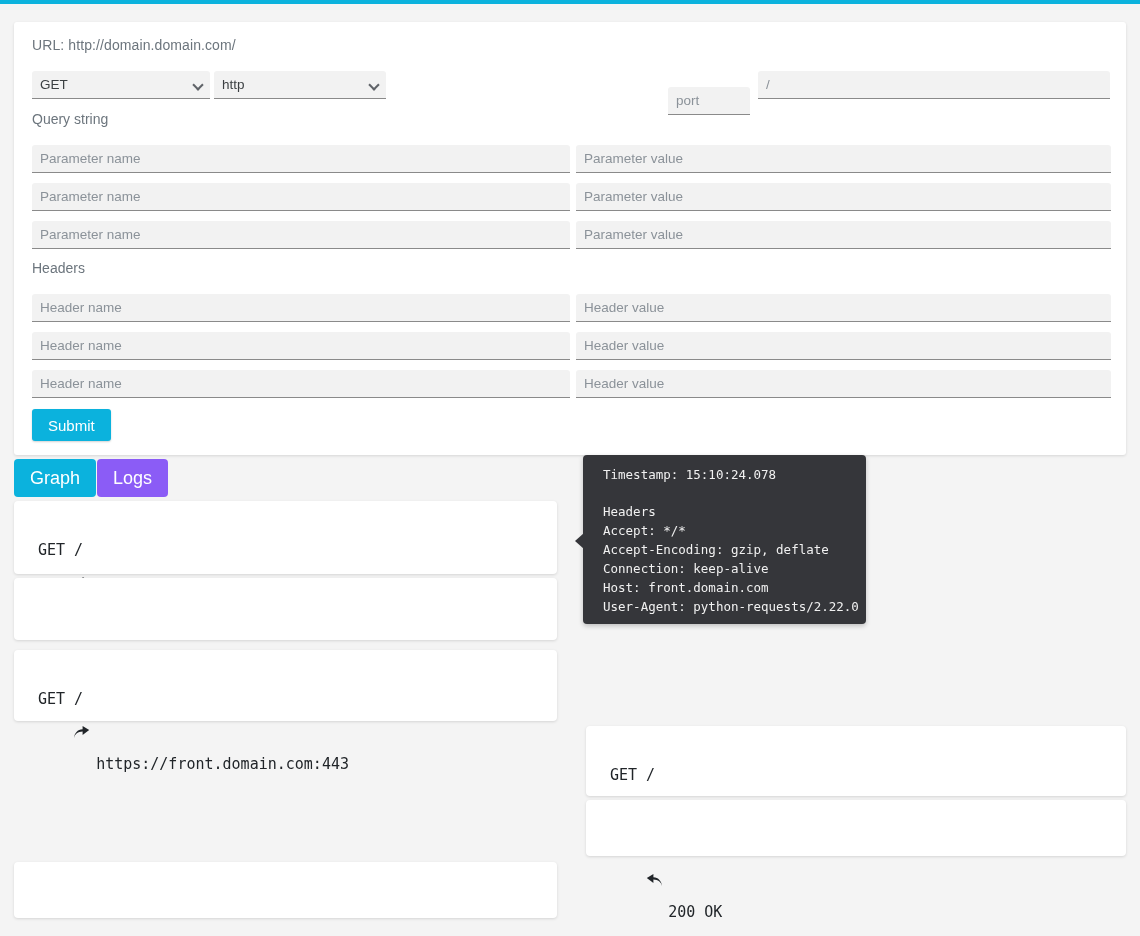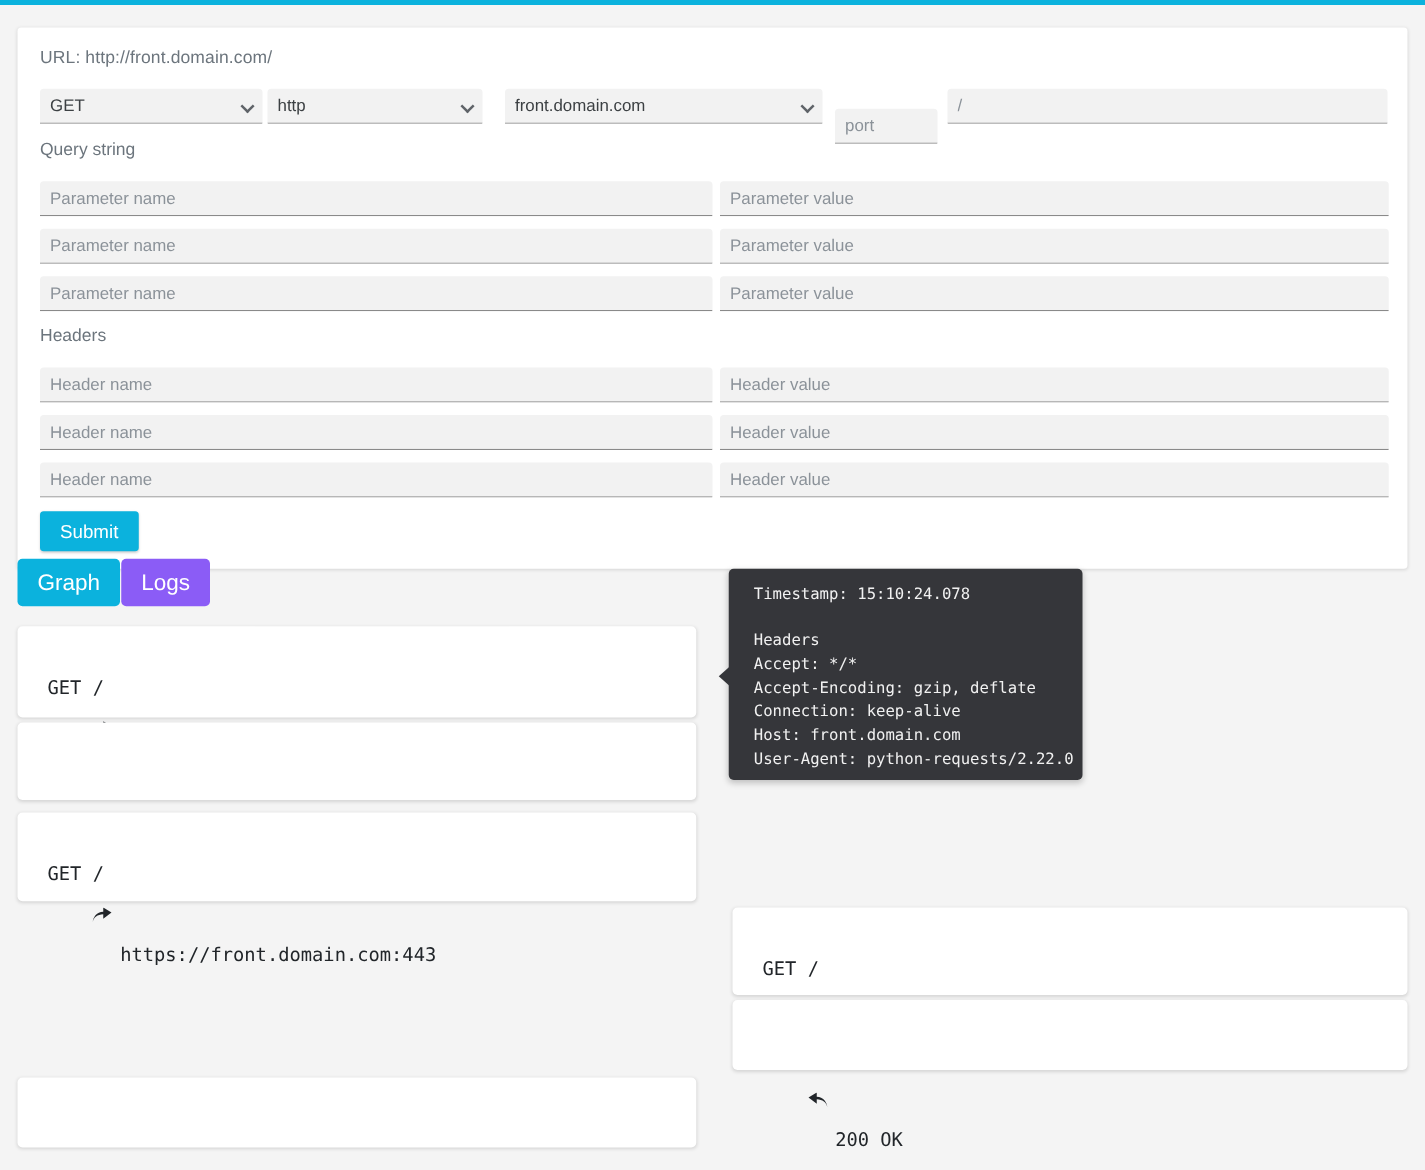--- a/index.html
+++ b/index.html
@@ -96,21 +96,21 @@
     background: #0bb2dd;
     color: #fff;
     border: none; border-radius: 3px;
     font-family: "Liberation Sans", sans-serif;
     font-size: 15px;
     cursor: pointer;
     box-shadow: 0 1px 2px rgba(0,0,0,.18);
   }
 
   
-  .tabs { position: absolute; left: 14px; top: 447px; display: flex; border-radius: 17px; }
+  .tabs { position: absolute; left: 14px; top: 459px; display: flex; border-radius: 17px; }
   .tab {
     height: 38px; padding: 0 16px;
     display: flex; align-items: center;
     font-size: 18px; color: #fff;
     border-radius: 4px;
     cursor: pointer;
   }
   .tab.active { background: #0bb2dd; }
   .tab.inactive { background: #8b5cf6; margin-left: 1px; }
 
@@ -174,36 +174,32 @@
     white-space: pre;
   }
 </style>
 </head>
 <body>
 
 <div class="top-accent"></div>
 
 <div class="form-card">
 
-  <div class="url-line">URL: http://front.domain.com/</div>
+  <div class="url-line">URL: http://domain.domain.com/</div>
 
   <div class="selwrap r-scheme">
     <select class="mi" style="position:relative;left:0;top:0;width:100%" id="sel-scheme"><option value="http">http</option><option value="https">https</option></select>
     <span class="chev"></span>
   </div>
 
   <div class="selwrap r-method">
     <select class="mi" style="position:relative;left:0;top:0;width:100%" id="sel-method"><option value="GET">GET</option><option value="POST">POST</option><option value="PUT">PUT</option><option value="DELETE">DELETE</option><option value="HEAD">HEAD</option><option value="OPTIONS">OPTIONS</option><option value="PATCH">PATCH</option></select>
     <span class="chev"></span>
   </div>
 
-  <div class="selwrap r-host">
-    <select class="mi" style="position:relative;left:0;top:0;width:100%" id="sel-host"><option value="front.domain.com">front.domain.com</option><option value="back.domain.local">back.domain.local</option></select>
-    <span class="chev"></span>
-  </div>
 
   <input class="mi r-port" placeholder="port" style="">
   <input class="mi r-path" placeholder="/" style="">
 
   <div class="section-label lbl-query">Query string</div>
 
   <input class="mi q-name qr1" placeholder="Parameter name" style="">
   <input class="mi q-val  qr1" placeholder="Parameter value" style="">
 
   <input class="mi q-name qr2" placeholder="Parameter name" style="">

